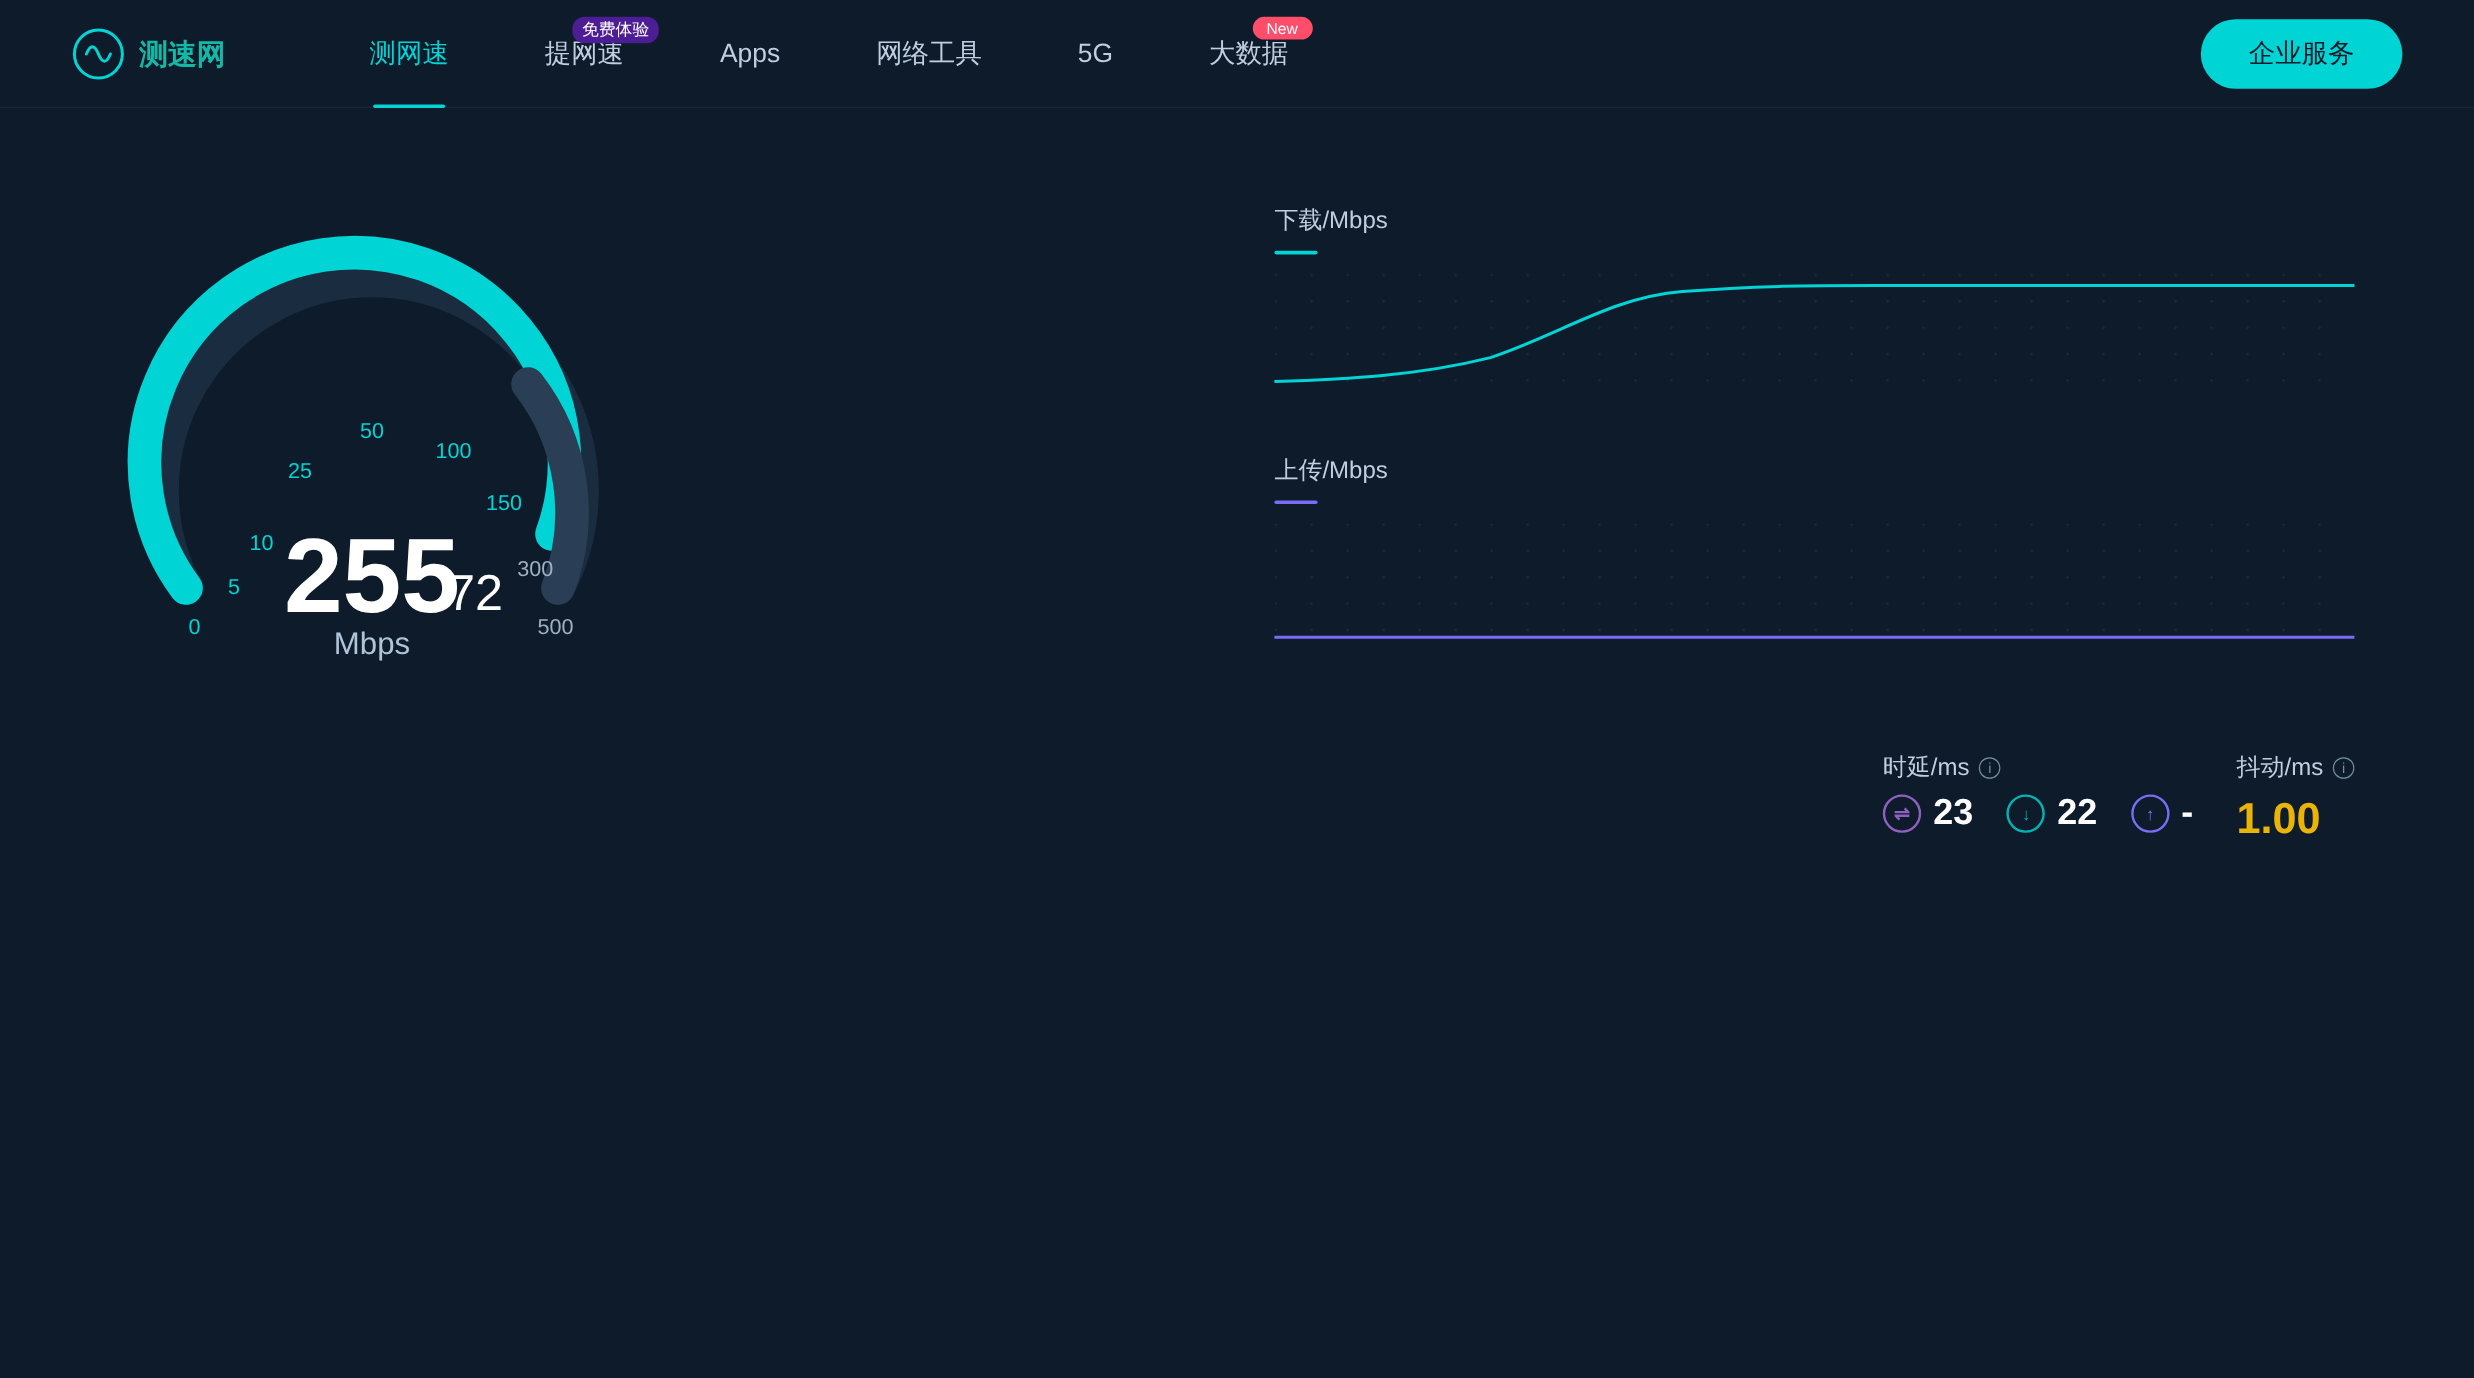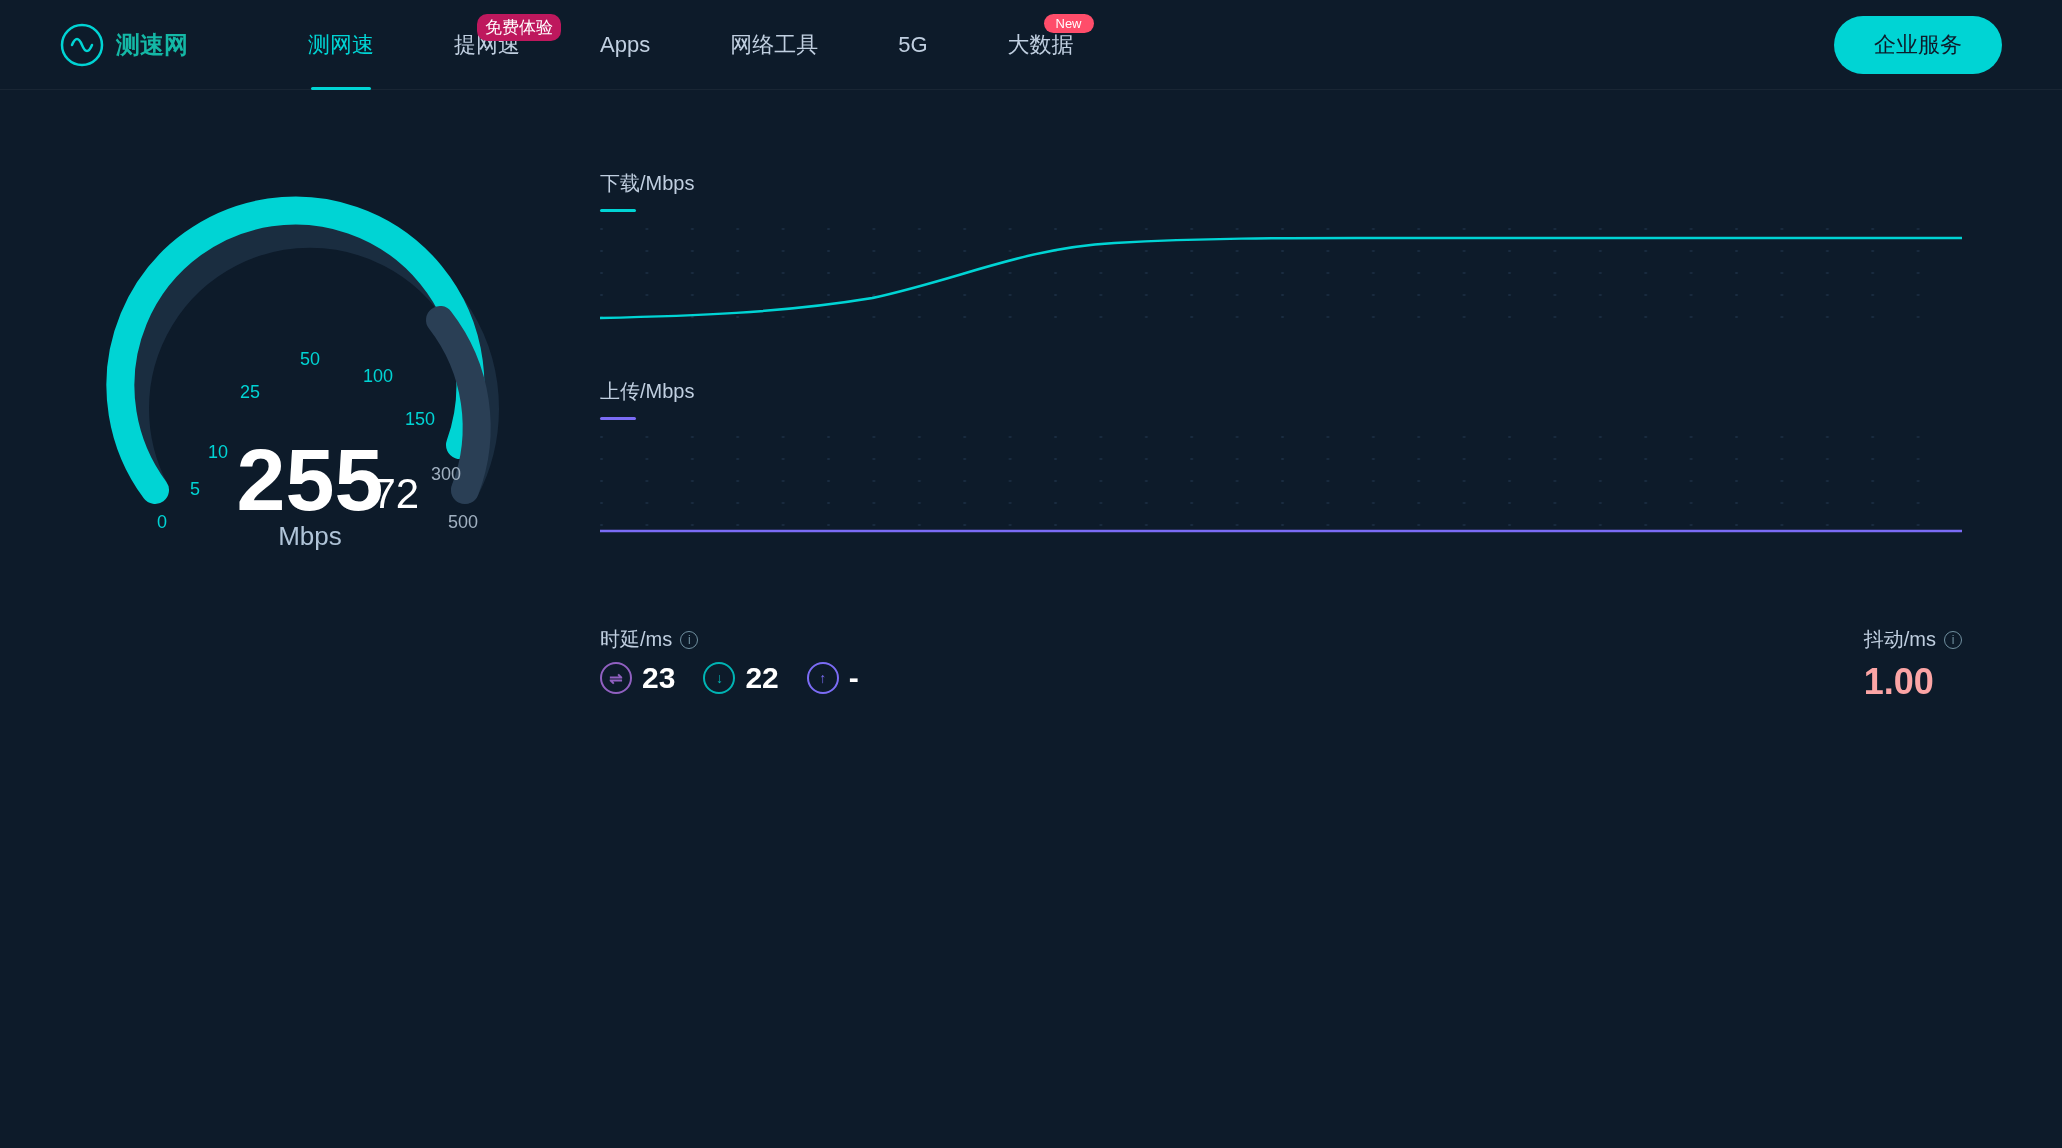--- a/index.html
+++ b/index.html
@@ -64,23 +64,23 @@
       width: 60px;
       height: 3px;
       background: #00d4d4;
       border-radius: 2px;
     }
     .nav-badge {
       position: absolute;
       top: 14px;
       left: 50%;
       transform: translateX(-10px);
-      background: #be185d;
+      background: #4c1d95;
       color: #fff;
-      font-size: 17px;
+      font-size: 14px;
       padding: 2px 8px;
       border-radius: 10px;
       white-space: nowrap;
     }
     .nav-badge-new {
       position: absolute;
       top: 14px;
       right: 20px;
       background: #ff4d6a;
       color: #fff;
@@ -122,20 +122,21 @@
       height: 420px;
     }
 
     
     .right-panel {
       flex: 1;
       display: flex;
       flex-direction: column;
       gap: 0;
       padding-top: 20px;
+      align-items: flex-end;
     }
 
     
     .chart-section {
       margin-bottom: 30px;
     }
     .chart-label {
       font-size: 20px;
       color: #c0cfe0;
       margin-bottom: 12px;
@@ -224,21 +225,21 @@
     }
     .jitter-block {
       margin-left: auto;
       display: flex;
       flex-direction: column;
       gap: 8px;
     }
     .jitter-value {
       font-size: 36px;
       font-weight: 600;
-      color: #fca5a5;
+      color: #eab308;
     }
 
     
     .chart-svg {
       width: 100%;
       height: 110px;
     }
   </style>
 </head>
 <body>

